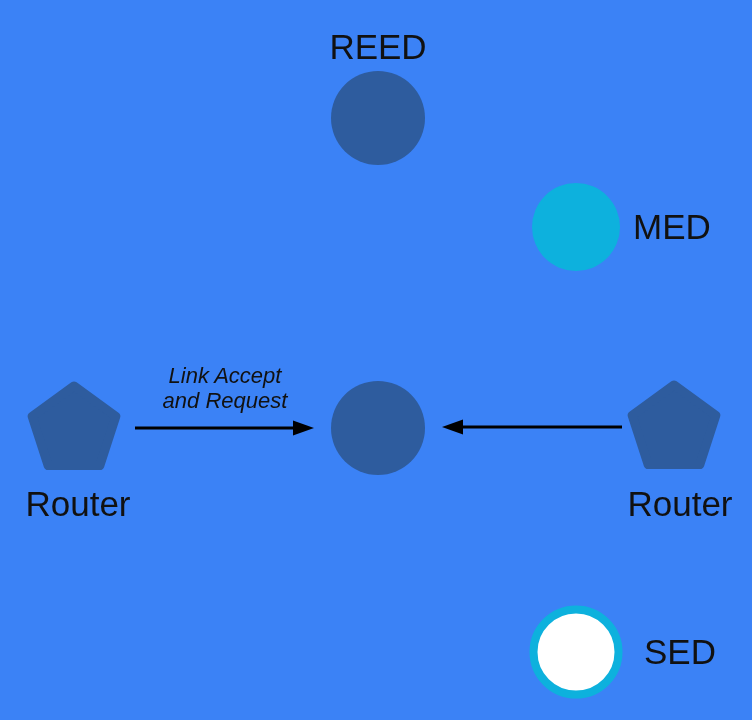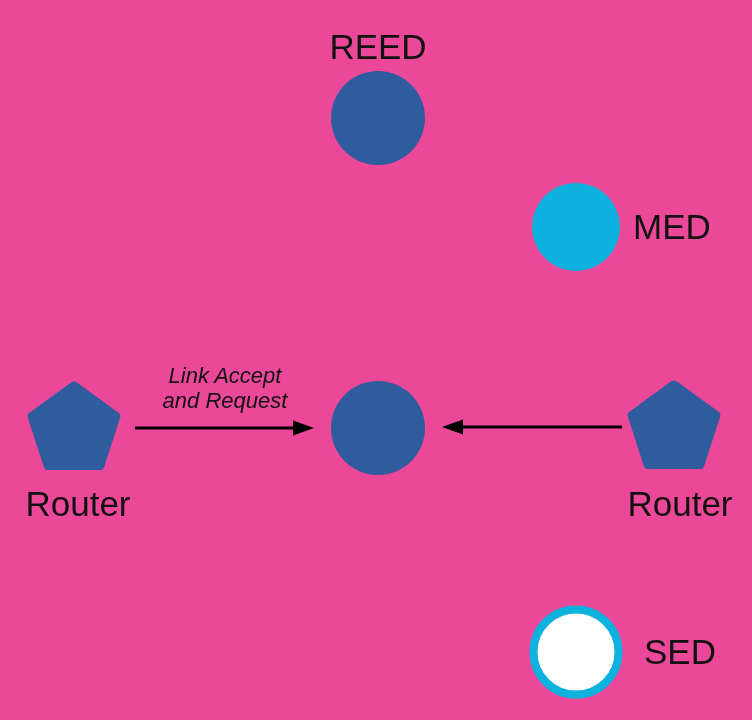--- a/index.html
+++ b/index.html
@@ -4,21 +4,21 @@
 <style>
   html, body {
     margin: 0;
     padding: 0;
     background: #ffffff;
   }
   .canvas {
     position: relative;
     width: 752px;
     height: 720px;
-    background: #ec4899;
+    background: #3b82f6;
     overflow: hidden;
     font-family: "Liberation Sans", sans-serif;
   }
   svg text {
     font-family: "Liberation Sans", sans-serif;
   }
   .node-label {
     font-size: 35px;
     font-weight: 400;
   }

